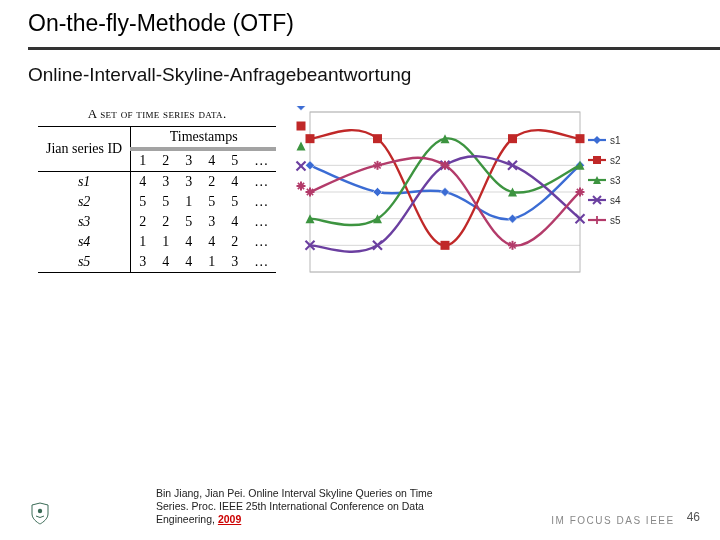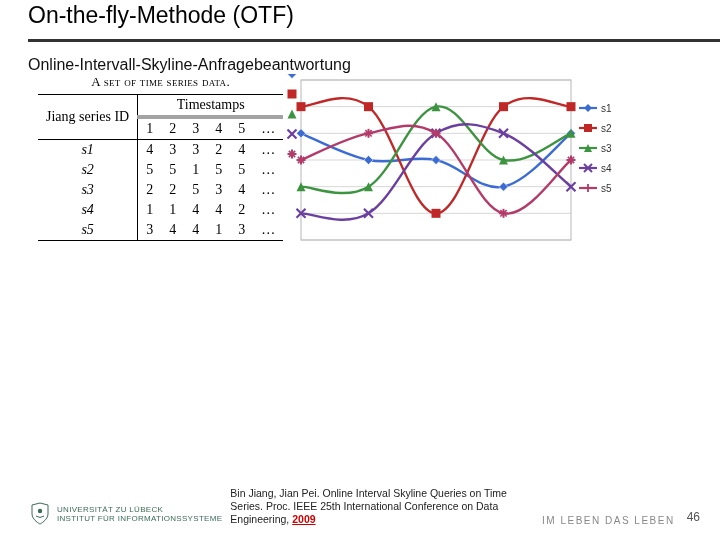--- a/index.html
+++ b/index.html
@@ -5,48 +5,49 @@
   * { margin: 0; padding: 0; box-sizing: border-box; }
   body {
     width: 720px;
     height: 540px;
     background: #fff;
     font-family: Arial, Helvetica, sans-serif;
     position: relative;
     overflow: hidden;
   }
   .slide {
-    padding: 2px 28px 0 28px;
+    padding: 10px 28px 0 28px;
   }
   .title {
     font-size: 23px;
     font-weight: 400;
     color: #000;
     padding-bottom: 10px;
   }
   .hr-outer {
     height: 3px;
     background: #333;
     margin-left: 28px;
     margin-right: 0;
     margin-bottom: 14px;
   }
   .subtitle {
-    font-size: 16px;
+    font-size: 19px;
     color: #111;
+    margin-bottom: 20px;
   }
   .example-label {
     font-size: 14px;
     color: #000;
     margin-bottom: 8px;
     padding-left: 6px;
   }
   .content-row {
     display: flex;
-    gap: 0;
+    gap: 16px;
     align-items: flex-start;
   }
   .table-block {
     padding-left: 10px;
     font-family: "Times New Roman", Times, serif;
     font-size: 14px;
   }
   .table-caption {
     font-variant: small-caps;
     text-align: center;
@@ -132,21 +133,21 @@
   <div class="subtitle">Online-Intervall-Skyline-Anfragebeantwortung</div>
 
   <div class="content-row">
 
     <div class="table-block">
       <div class="table-caption">A set of time series data.</div>
       <table class="data">
         <tbody>
             <tr class="topline group-head">
           <th class="col-rule-right" rowspan="2" style="border-bottom:1px solid #000">
-            <span>Jiang series ID</span>
+            <span>Jian series ID</span>
           </th>
           <th colspan="6" style="border-bottom:4px solid #a3a3a3">
             <span>Timestamps</span>
           </th>
         </tr>
         <tr class="botline">
           <th>1</th>
           <th>2</th>
           <th>3</th>
           <th>4</th>
@@ -297,23 +298,19 @@
   </div>
 </div>
 
 <div class="footer">
   <div class="uni-logo">
     <svg width="24" height="24" viewBox="0 0 24 24">
       <path d="M4 3 L12 1 L20 3 L20 12 C20 18 12 22 12 22 C12 22 4 18 4 12 Z" fill="none" stroke="#3b6b56" stroke-width="1"></path>
       <circle cx="12" cy="9" r="2.2" fill="#3b6b56"></circle>
       <path d="M8 14 Q12 17 16 14" fill="none" stroke="#3b6b56" stroke-width="1"></path>
     </svg>
-    <div>
-      <div>UNIVERSITÄT ZU LÜBECK</div>
-      <div>INSTITUT FÜR INFORMATIONSSYSTEME</div>
-    </div>
   </div>
   <div class="citation">
     <span>Bin Jiang, Jian Pei. Online Interval Skyline Queries on Time Series. Proc. IEEE 25th International Conference on Data Engineering, </span><span class="yr">2009</span>
   </div>
-  <div class="focus">IM LEBEN DAS LEBEN</div>
+  <div class="focus">IM FOCUS DAS IEEE</div>
   <div class="slidenum">46</div>
 </div>
 
 </body></html>

